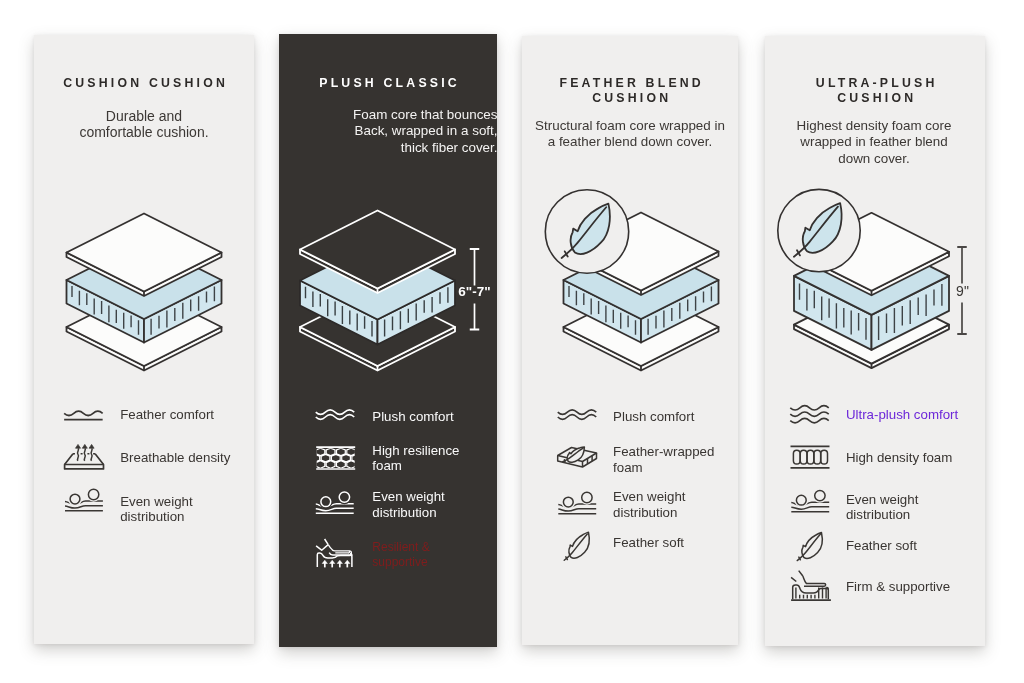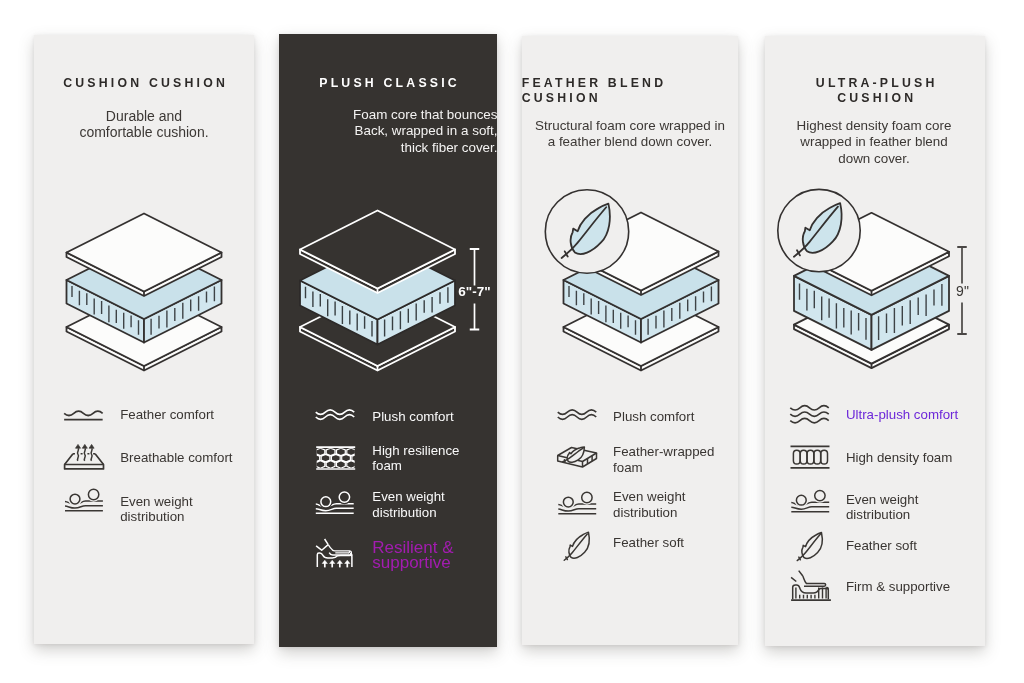--- a/index.html
+++ b/index.html
@@ -161,31 +161,31 @@
 <path d="M798.85,557.16 L800.37,559.82" fill="none" stroke="#3a3734" stroke-width="1.5" stroke-linecap="round"></path>
 <path d="M798.7,570.5999999999999 L802.8,576.0 M791.1,577.4 L796.3,581.5" stroke="#3a3734" stroke-width="1.5" fill="none"></path>
 <path d="M802.8,576.0 C803.9,578.1999999999999 804.3,581.1999999999999 806.4,583.5 L824.3,583.5 A1.35,1.35 0 0 1 824.3,586.1999999999999 L804.0,586.1999999999999" fill="none" stroke="#3a3734" stroke-width="1.5" stroke-linejoin="round"></path>
 <path d="M792.7,599.3 L792.7,587.3 Q792.7,585.0 795.3,585.0 L796.7,585.0 C798.9,585.0 799.1,586.1999999999999 799.9,588.4 C800.9,591.1999999999999 802.1,593.0 806.1,593.0 L813.3,593.0 C817.3,593.0 818.1,591.0 818.9,589.4 Q819.6,588.5999999999999 820.9,588.5999999999999 L825.7,588.5999999999999 Q828.3,588.3 828.3,590.1999999999999 L828.3,599.3 M828.3,589.5999999999999 L828.3,589.0999999999999 Q828.3,587.1999999999999 826.4,587.5999999999999" fill="none" stroke="#3a3734" stroke-width="1.5" stroke-linejoin="round"></path>
 <path d="M791.1,600.0999999999999 H830.9" stroke="#3a3734" stroke-width="1.8"></path>
 <path d="M795.9,587.4 V598.4 M799.7,594.8 V598.4 M803.5,594.8 V598.4 M807.3,594.8 V598.4 M811.1,594.8 V598.4 M814.9,594.8 V598.4 M818.7,587.4 V598.4 M822.5,587.4 V598.4 M826.1,587.4 V598.4" stroke="#3a3734" stroke-width="1.4" fill="none"></path>
 </svg>
 <div style="position:absolute;left:35.599999999999994px;top:75.65px;width:220px;text-align:center;font-weight:bold;font-size:12.3px;line-height:15.7px;letter-spacing:3.2px;color:#2d2a28">CUSHION CUSHION</div>
 <div style="position:absolute;left:34px;top:107.60000000000001px;width:220px;text-align:center;font-size:14px;line-height:16.4px;color:#3c3835">Durable and<br>comfortable cushion.</div>
 <div style="position:absolute;left:120.2px;top:407.3px;font-size:13.3px;line-height:15.4px;color:#393532">Feather comfort</div>
-<div style="position:absolute;left:120.2px;top:449.90000000000003px;font-size:13.3px;line-height:15.4px;color:#393532">Breathable comfort</div>
+<div style="position:absolute;left:120.2px;top:449.90000000000003px;font-size:13.3px;line-height:15.4px;color:#393532">Breathable density</div>
 <div style="position:absolute;left:120.2px;top:494.0px;font-size:13.3px;line-height:15.4px;color:#393532">Even weight<br>distribution</div>
 
 <div style="position:absolute;left:279.6px;top:75.65px;width:220px;text-align:center;font-weight:bold;font-size:12.3px;line-height:15.7px;letter-spacing:3.2px;color:#ffffff">PLUSH CLASSIC</div>
 <div style="position:absolute;left:277.5px;top:107.0px;width:220px;text-align:right;font-size:13.4px;line-height:16.4px;color:#f4f3f2">Foam core that bounces<br>Back, wrapped in a soft,<br>thick fiber cover.</div>
 <div style="position:absolute;left:372.3px;top:408.7px;font-size:13.3px;line-height:15.4px;color:#fafafa">Plush comfort</div>
 <div style="position:absolute;left:372.3px;top:442.90000000000003px;font-size:13.3px;line-height:15.4px;color:#fafafa">High resilience<br>foam</div>
 <div style="position:absolute;left:372.3px;top:489.40000000000003px;font-size:13.3px;line-height:15.4px;color:#fafafa">Even weight<br>distribution</div>
-<div style="position:absolute;left:372.3px;top:539.5px;font-size:17px;line-height:15.4px;color:#a21caf">Resilient &amp;<br>supportive</div>
+<div style="position:absolute;left:372.3px;top:539.5px;font-size:12px;line-height:15.4px;color:#7f1d1d">Resilient &amp;<br>supportive</div>
 
-<div style="position:absolute;left:521.7px;top:75.65px;width:220px;text-align:left;font-weight:bold;font-size:12.3px;line-height:15.7px;letter-spacing:3.2px;color:#2d2a28">FEATHER BLEND<br>CUSHION</div>
+<div style="position:absolute;left:521.7px;top:75.65px;width:220px;text-align:center;font-weight:bold;font-size:12.3px;line-height:15.7px;letter-spacing:3.2px;color:#2d2a28">FEATHER BLEND<br>CUSHION</div>
 <div style="position:absolute;left:520px;top:117.8px;width:220px;text-align:center;font-size:13.4px;line-height:16.4px;color:#3c3835">Structural foam core wrapped in<br>a feather blend down cover.</div>
 <div style="position:absolute;left:613.1px;top:408.7px;font-size:13.3px;line-height:15.4px;color:#393532">Plush comfort</div>
 <div style="position:absolute;left:613.1px;top:444.1px;font-size:13.3px;line-height:15.4px;color:#393532">Feather-wrapped<br>foam</div>
 <div style="position:absolute;left:613.1px;top:489.40000000000003px;font-size:13.3px;line-height:15.4px;color:#393532">Even weight<br>distribution</div>
 <div style="position:absolute;left:613.1px;top:535.3px;font-size:13.3px;line-height:15.4px;color:#393532">Feather soft</div>
 
 <div style="position:absolute;left:766.7px;top:75.65px;width:220px;text-align:center;font-weight:bold;font-size:12.3px;line-height:15.7px;letter-spacing:3.2px;color:#2d2a28">ULTRA-PLUSH<br>CUSHION</div>
 <div style="position:absolute;left:764px;top:117.8px;width:220px;text-align:center;font-size:13.4px;line-height:16.4px;color:#3c3835">Highest density foam core<br>wrapped in feather blend<br>down cover.</div>
 <div style="position:absolute;left:845.9px;top:406.5px;font-size:13.3px;line-height:15.4px;color:#6d28d9">Ultra-plush comfort</div>
 <div style="position:absolute;left:845.9px;top:449.6px;font-size:13.3px;line-height:15.4px;color:#393532">High density foam</div>

